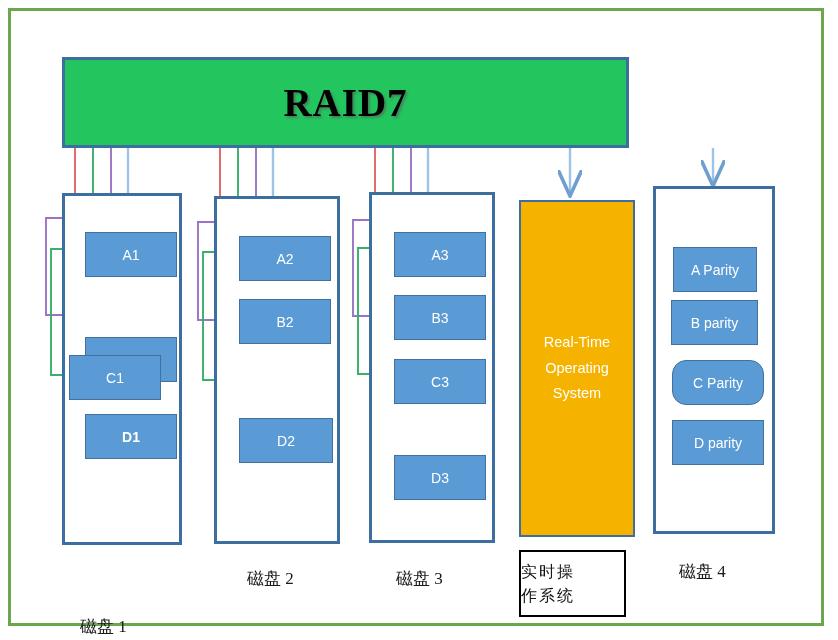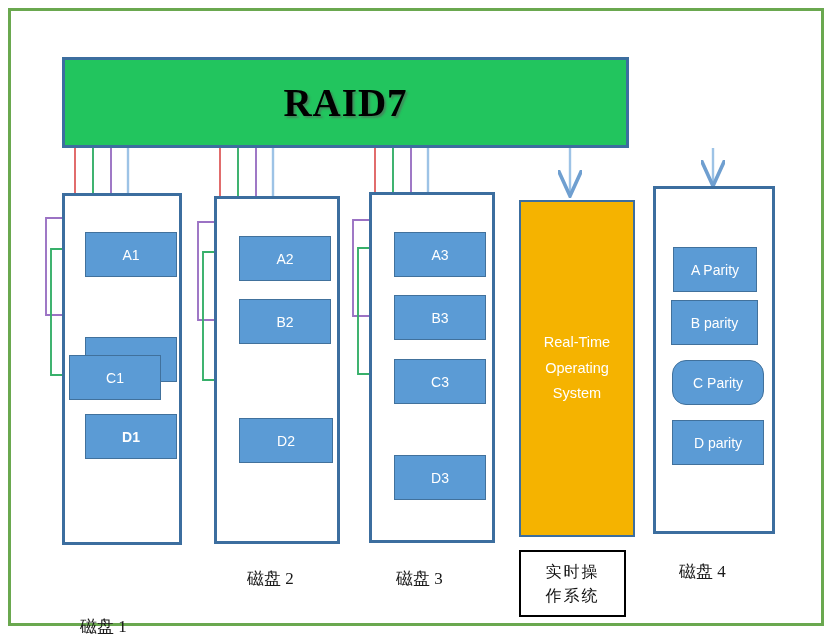--- a/index.html
+++ b/index.html
@@ -42,21 +42,21 @@
     position:absolute;left:519px;top:200px;width:116px;height:337px;
     background:#f5b300;border:2.5px solid #3c6e9f;box-sizing:border-box;
     display:flex;flex-direction:column;align-items:center;justify-content:center;
     color:#ffffff;font-size:14.5px;line-height:1.75;
   }
   .rtos-box span{display:block;text-align:center;}
 
   .rtos-cn{
     position:absolute;left:519px;top:550px;width:107px;height:67px;
     border:2px solid #000000;box-sizing:border-box;background:#fff;
-    display:flex;flex-direction:column;align-items:center;justify-content:center;
+    display:flex;flex-direction:column;justify-content:center;
     font-family:"Liberation Serif", serif;font-size:16px;color:#111;line-height:1.5;
   }
   .rtos-cn span{display:block;letter-spacing:2px;}
 
   .disk-label{
     position:absolute;font-family:"Liberation Serif", serif;
     font-size:17px;color:#1a1a1a;white-space:nowrap;
   }
 
   svg.wires{position:absolute;left:0;top:0;width:838px;height:640px;overflow:visible;}

